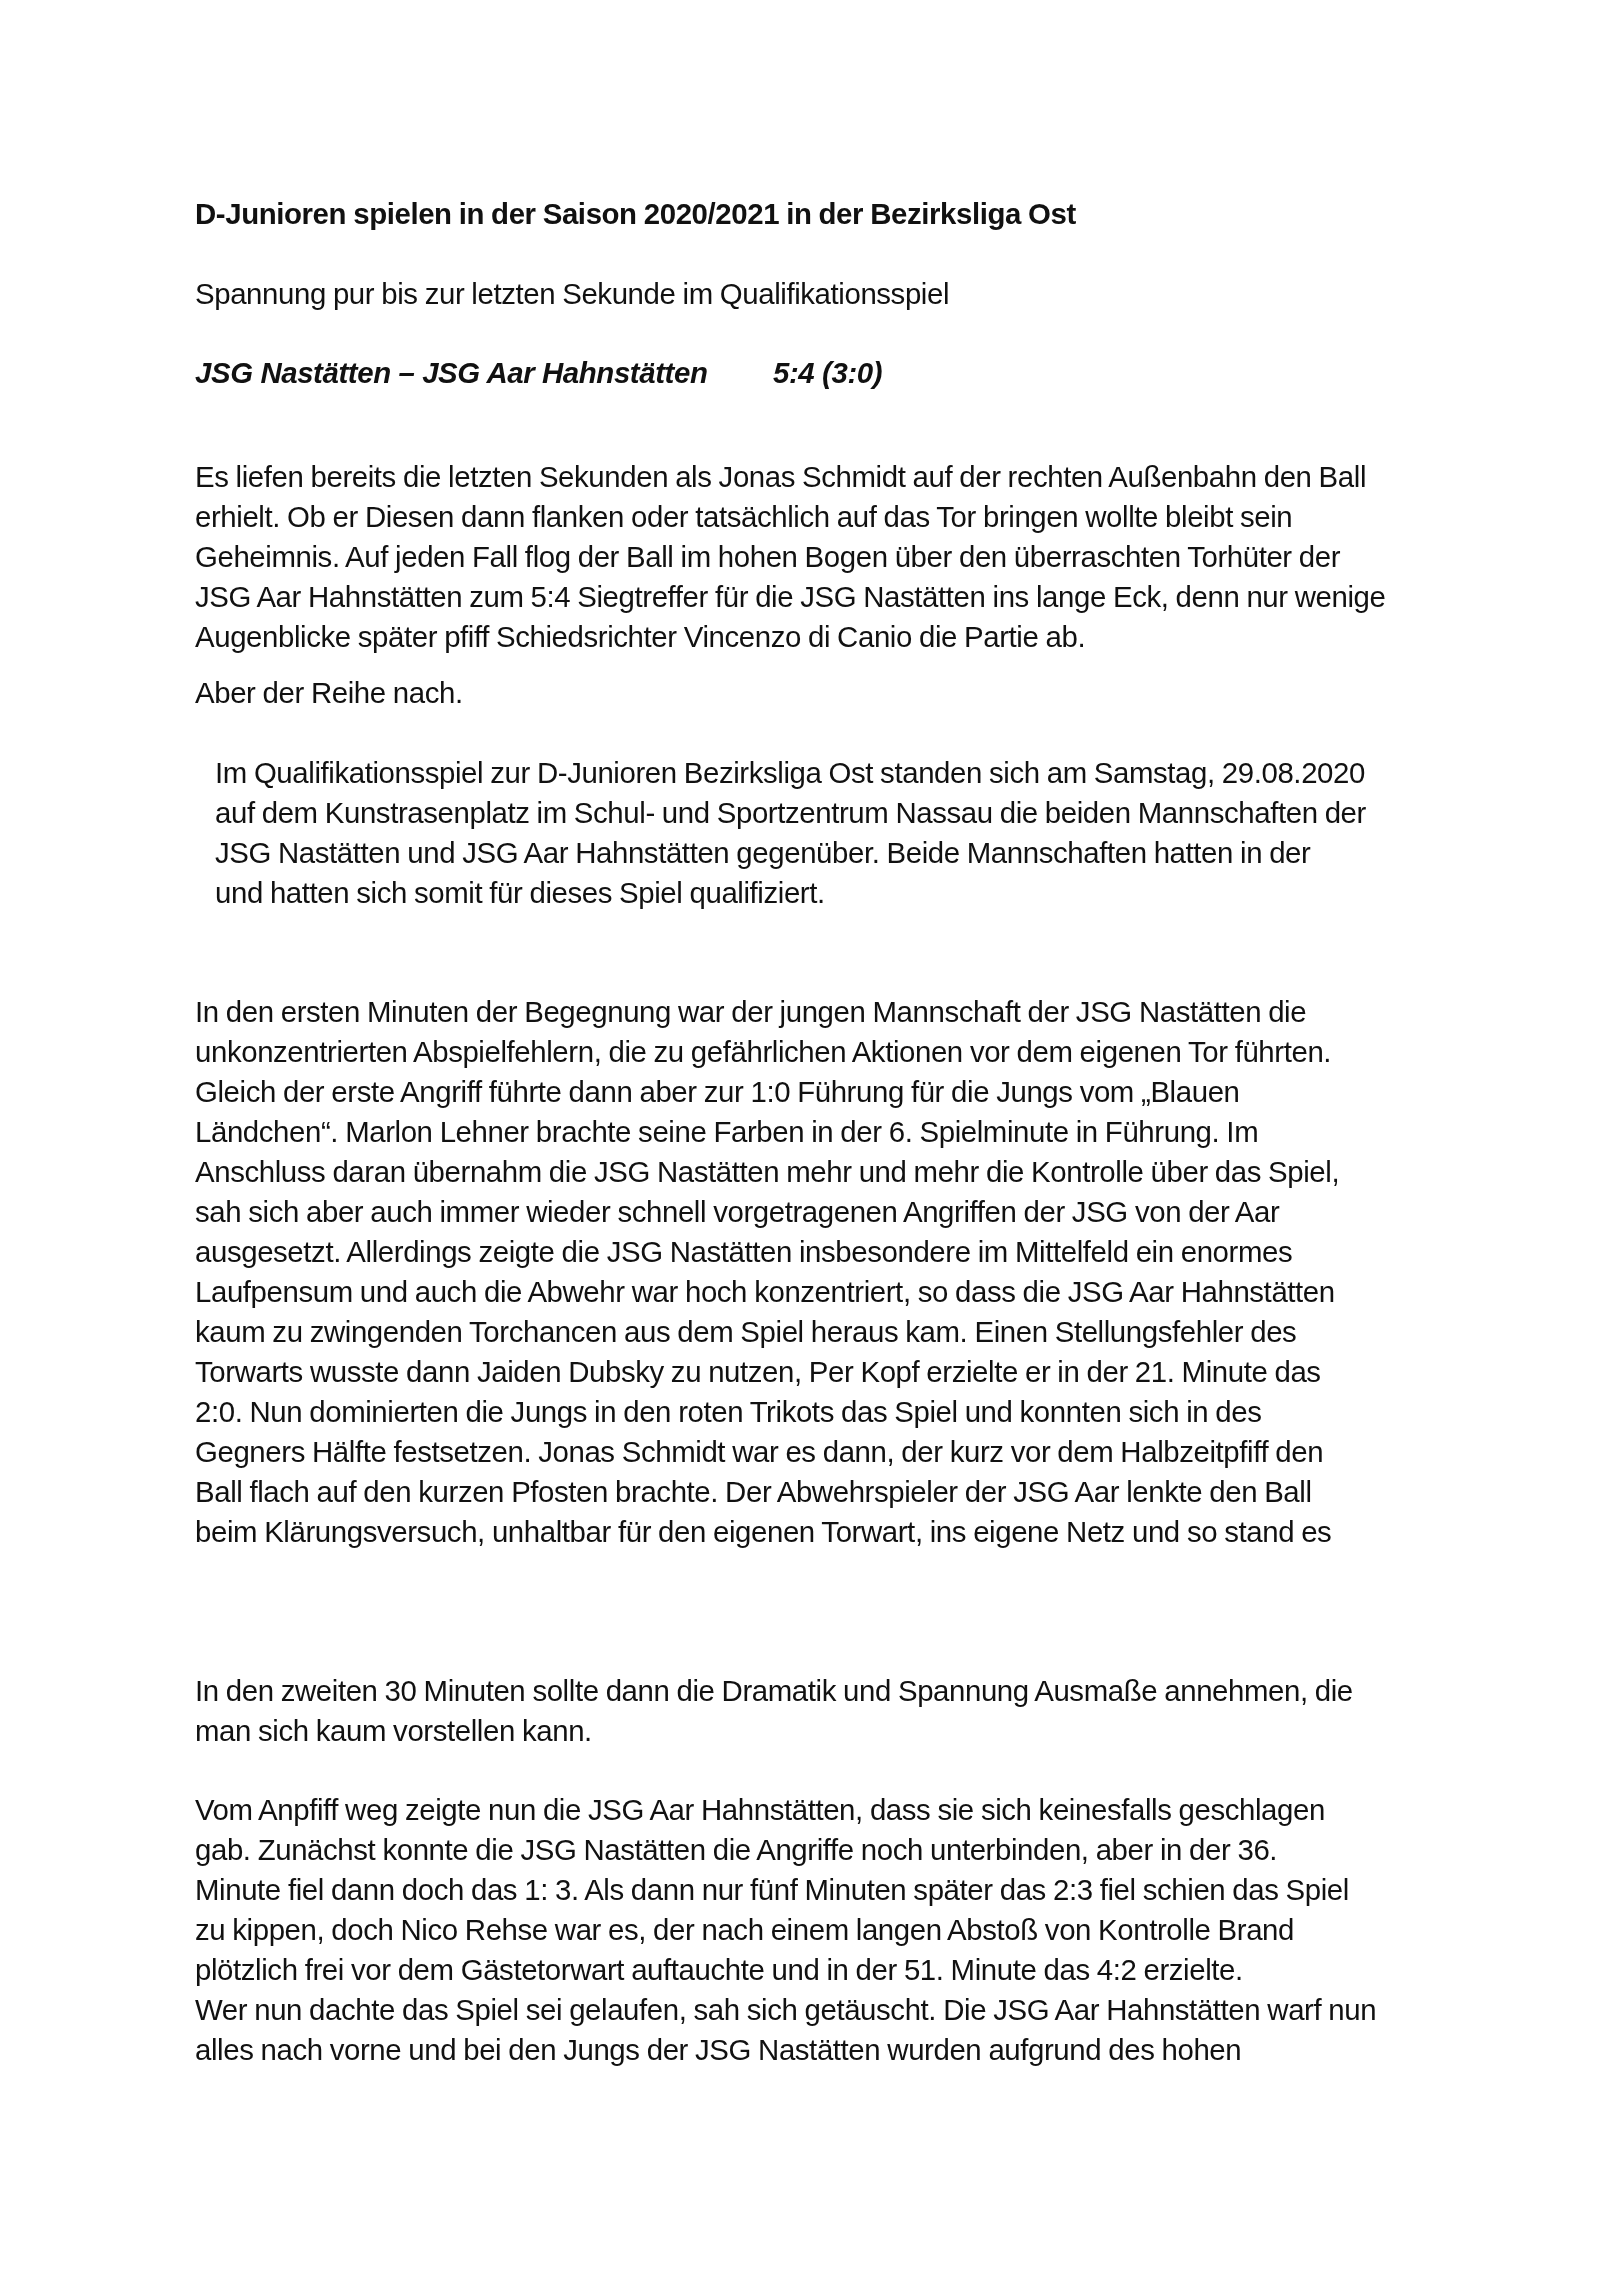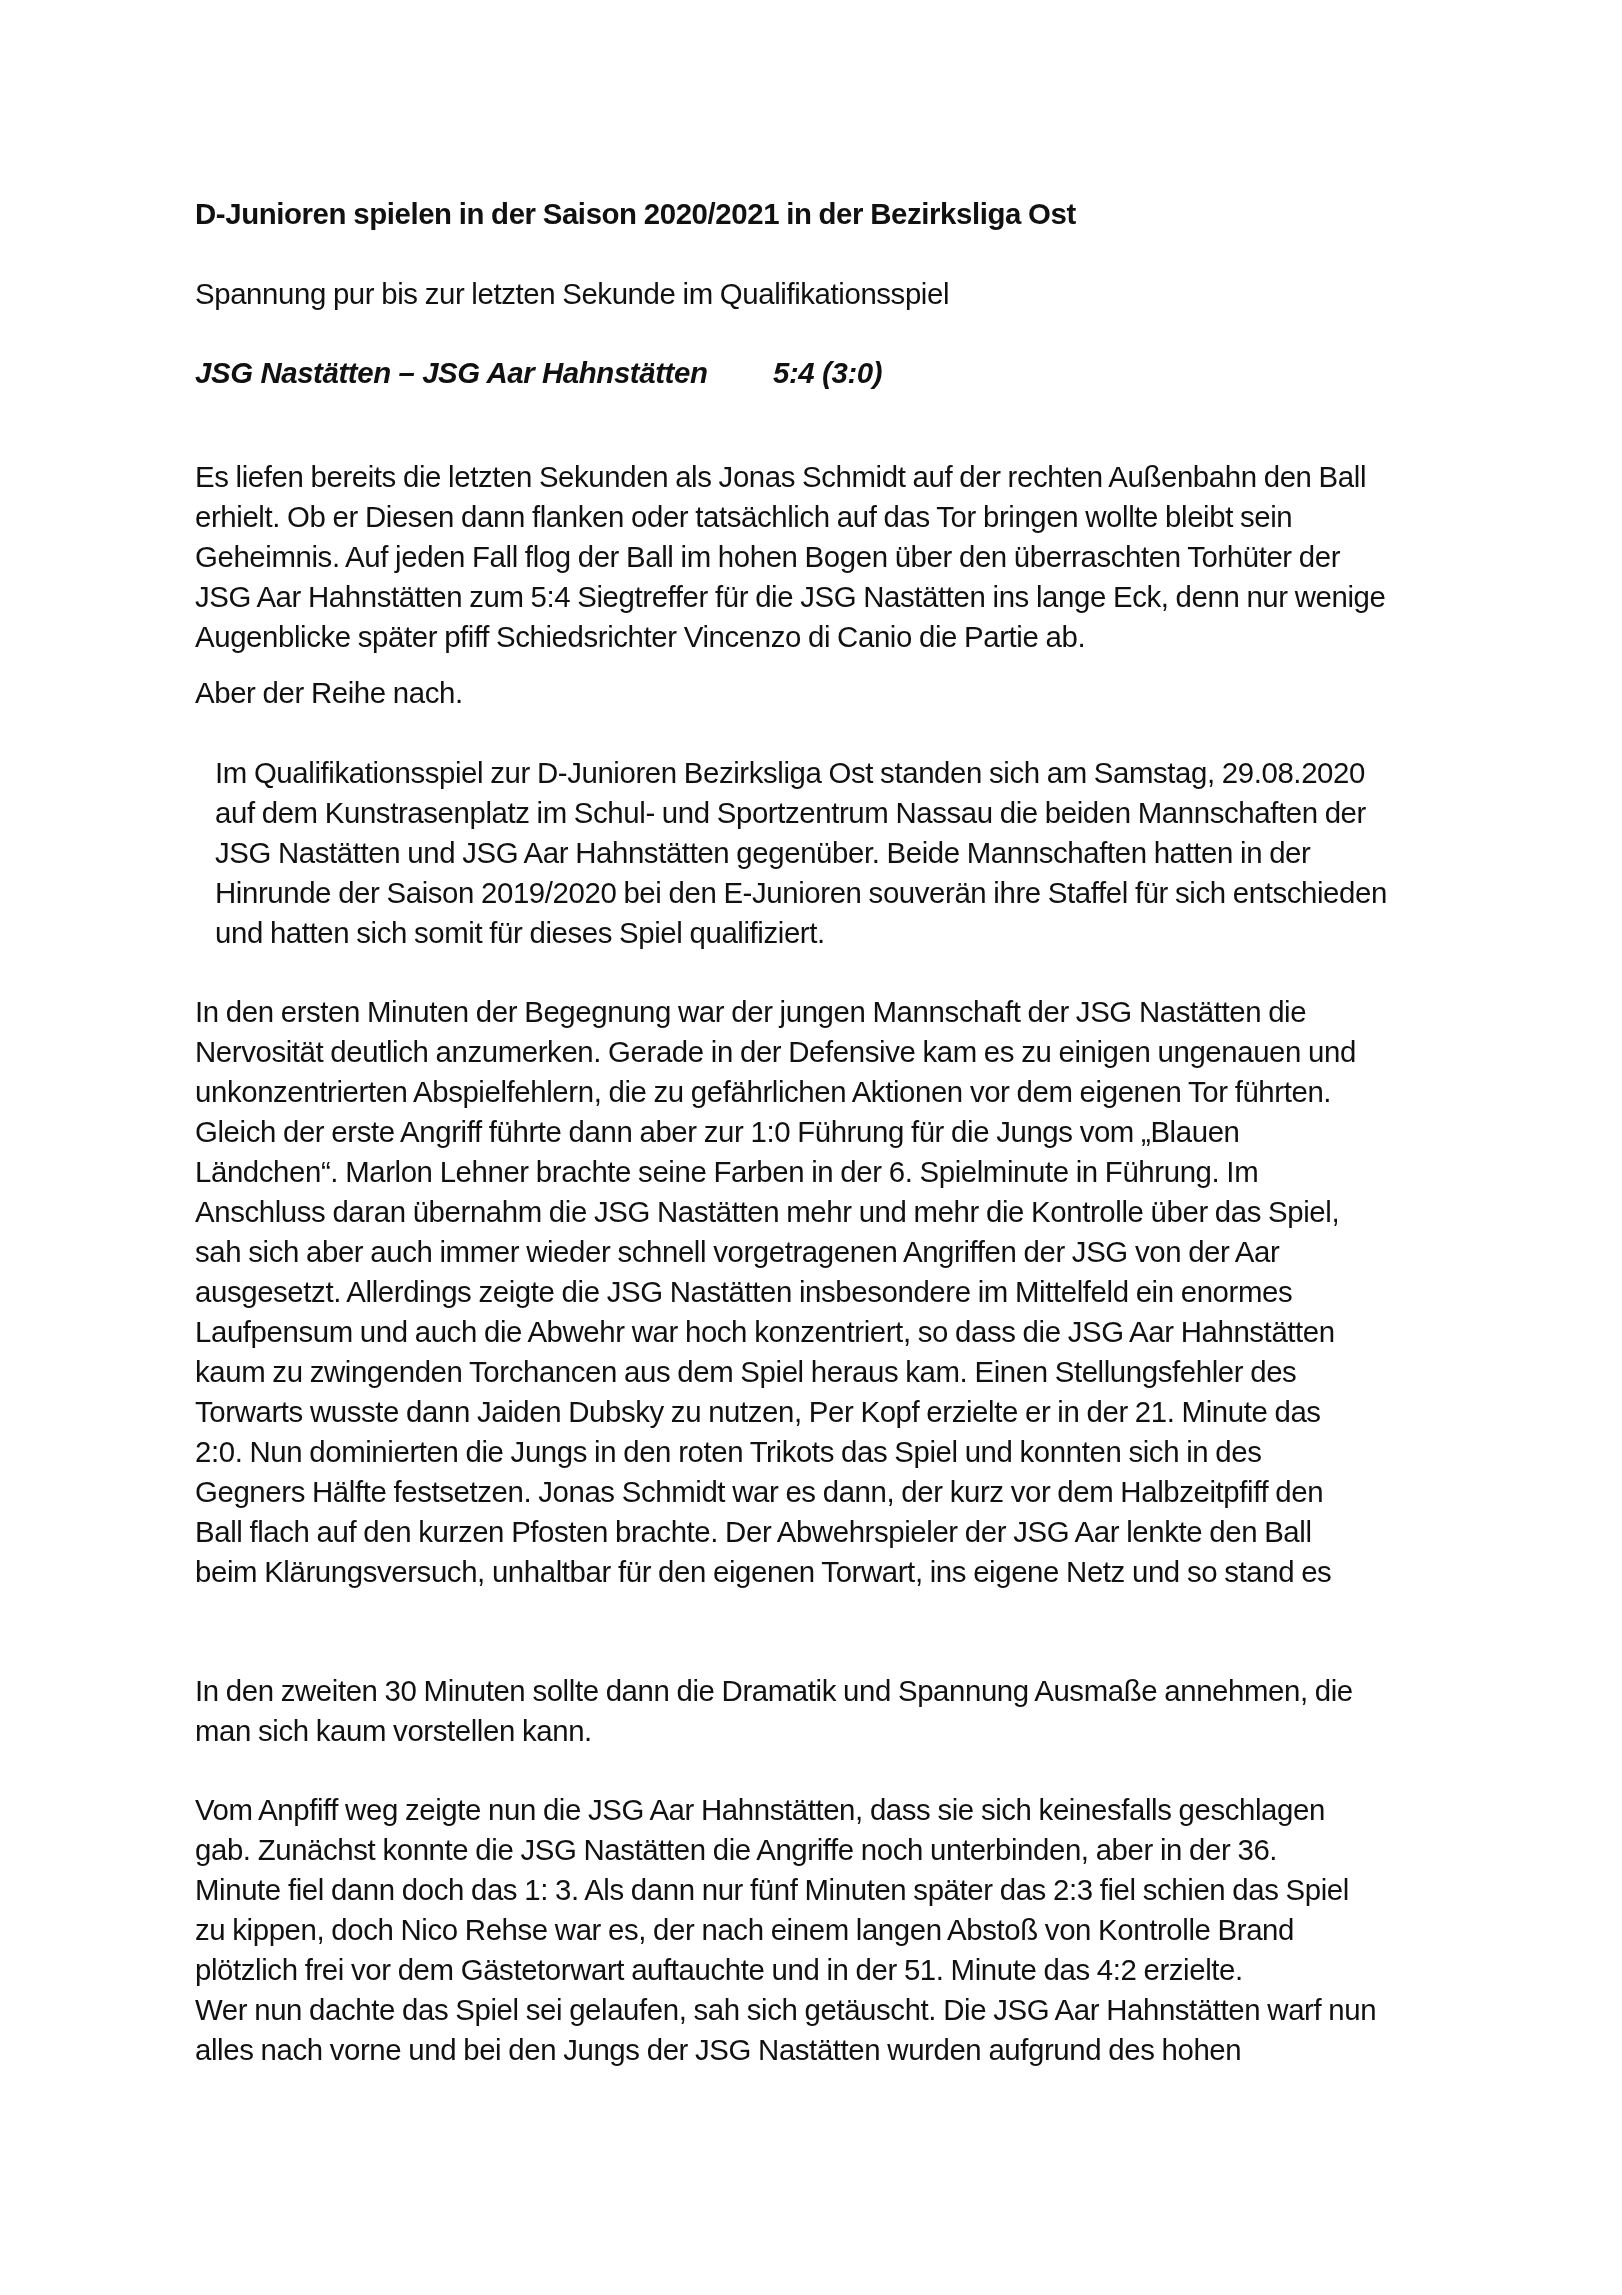--- a/index.html
+++ b/index.html
@@ -82,27 +82,25 @@
   </div>
 
   <div class="block" style="top:673px;">
     <span class="line">Aber der Reihe nach.</span>
   </div>
 
   <div class="block" style="top:753px;margin-left:20px;">
     <span class="line">Im Qualifikationsspiel zur D-Junioren Bezirksliga Ost standen sich am Samstag, 29.08.2020</span>
     <span class="line">auf dem Kunstrasenplatz im Schul- und Sportzentrum Nassau die beiden Mannschaften der</span>
     <span class="line">JSG Nastätten und JSG Aar Hahnstätten gegenüber. Beide Mannschaften hatten in der</span>
-    <span class="line">Hinrunde der Saison 2019/2020 bei den E-Junioren souverän ihre Staffel für sich entschieden</span>
     <span class="line">und hatten sich somit für dieses Spiel qualifiziert.</span>
   </div>
 
   <div class="block" style="top:992px;">
     <span class="line">In den ersten Minuten der Begegnung war der jungen Mannschaft der JSG Nastätten die</span>
-    <span class="line">Nervosität deutlich anzumerken. Gerade in der Defensive kam es zu einigen ungenauen und</span>
     <span class="line">unkonzentrierten Abspielfehlern, die zu gefährlichen Aktionen vor dem eigenen Tor führten.</span>
     <span class="line">Gleich der erste Angriff führte dann aber zur 1:0 Führung für die Jungs vom „Blauen</span>
     <span class="line">Ländchen“. Marlon Lehner brachte seine Farben in der 6. Spielminute in Führung. Im</span>
     <span class="line">Anschluss daran übernahm die JSG Nastätten mehr und mehr die Kontrolle über das Spiel,</span>
     <span class="line">sah sich aber auch immer wieder schnell vorgetragenen Angriffen der JSG von der Aar</span>
     <span class="line">ausgesetzt. Allerdings zeigte die JSG Nastätten insbesondere im Mittelfeld ein enormes</span>
     <span class="line">Laufpensum und auch die Abwehr war hoch konzentriert, so dass die JSG Aar Hahnstätten</span>
     <span class="line">kaum zu zwingenden Torchancen aus dem Spiel heraus kam. Einen Stellungsfehler des</span>
     <span class="line">Torwarts wusste dann Jaiden Dubsky zu nutzen, Per Kopf erzielte er in der 21. Minute das</span>
     <span class="line">2:0. Nun dominierten die Jungs in den roten Trikots das Spiel und konnten sich in des</span>

